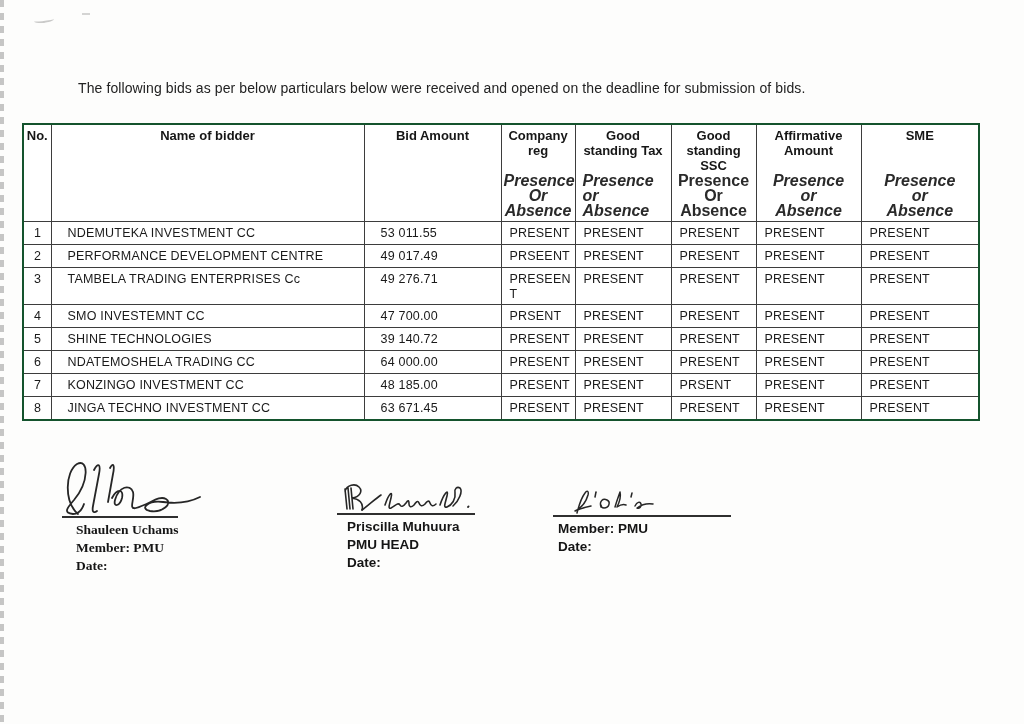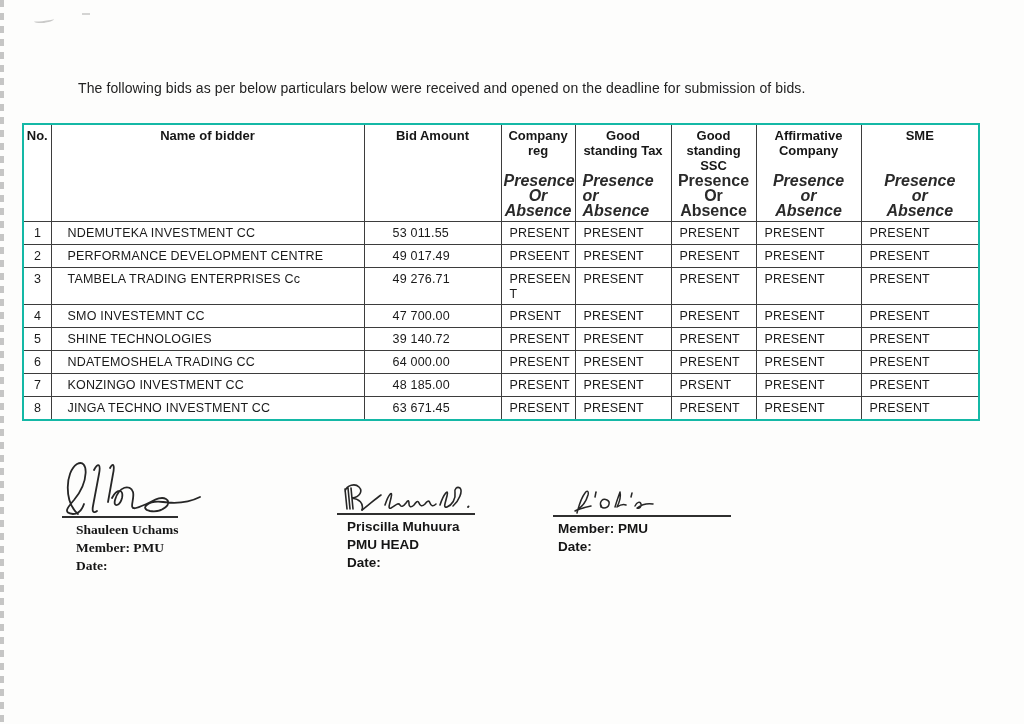--- a/index.html
+++ b/index.html
@@ -35,21 +35,21 @@
   table.bids {
     position:absolute; left:22px; top:123px;
     width:956px; border-collapse:collapse; table-layout:fixed;
     background:#fff;
   }
   table.bids th, table.bids td {
     border:1px solid #3d3d3d;
     vertical-align:top;
     overflow:hidden;
   }
-  table.bids { border:2px solid #14b8a6; }
+  table.bids { border:2px solid #14532d; }
   thead th { height:95px; padding:3px 2px 2px 2px; }
   .hcell { display:flex; flex-direction:column; justify-content:space-between; height:100%; }
   .htitle {
     font-weight:bold; font-size:13px; line-height:15px;
     text-align:center; white-space:pre-line; color:#161616;
   }
   .hsub {
     font-size:16px; line-height:15px; text-align:center;
     white-space:pre-line; color:#2a2a2a; padding-bottom:1px;
   }
@@ -58,21 +58,21 @@
   tbody td {
     font-size:12.5px; line-height:15px; letter-spacing:.2px;
     padding:4px 2px 2px 8px; white-space:pre-line; color:#1a1a1a;
     vertical-align:middle;
   }
   tbody tr { height:23px; }
   tbody tr.tall { height:33px; }
   tbody tr.tall td { vertical-align:top; }
   td.no-cell { padding-left:10px; }
   td.name-cell { padding-left:16px; }
-  td.amount-cell { padding-left:28px; }
+  td.amount-cell { padding-left:16px; }
   
   .sig { position:absolute; }
   .sig-squiggle { display:block; }
   .sig-line { border-bottom:2px solid #2f2f2f; }
   .sig-text { margin-top:3px; }
   .sig-text div { font-weight:bold; font-size:13.5px; line-height:18px; color:#151515; }
   #sig1 { left:62px; top:458px; }
   #sig1 .sig-line { width:116px; }
   #sig1 .sig-text { margin-left:14px;font-family:Liberation Serif, serif; }
   #sig2 { left:337px; top:481px; }
@@ -144,21 +144,21 @@
 standing
 SSC</div>
         <div class="hsub">Presence
 Or
 Absence</div>
       </div>
         </th>
       <th>
           <div class="hcell">
         <div class="htitle">Affirmative
-Company</div>
+Amount</div>
         <div class="hsub italic">Presence
 or
 Absence</div>
       </div>
         </th>
       <th>
           <div class="hcell">
         <div class="htitle">SME</div>
         <div class="hsub italic">Presence
 or

